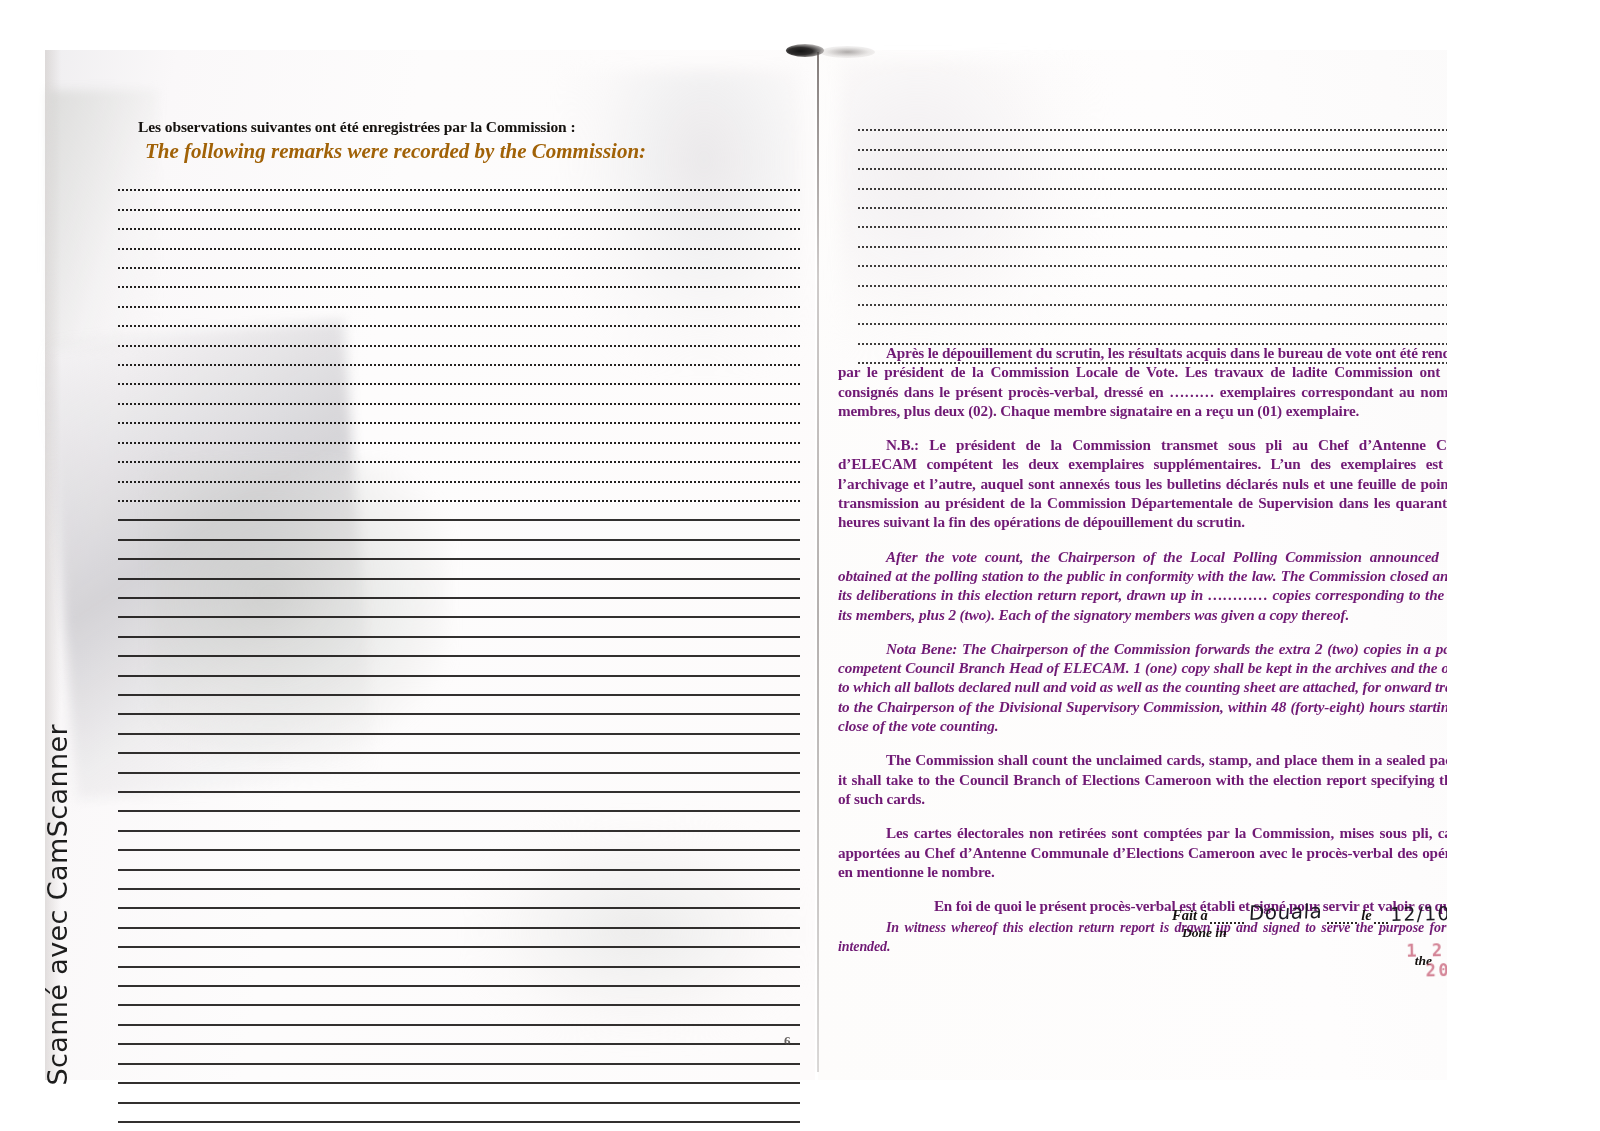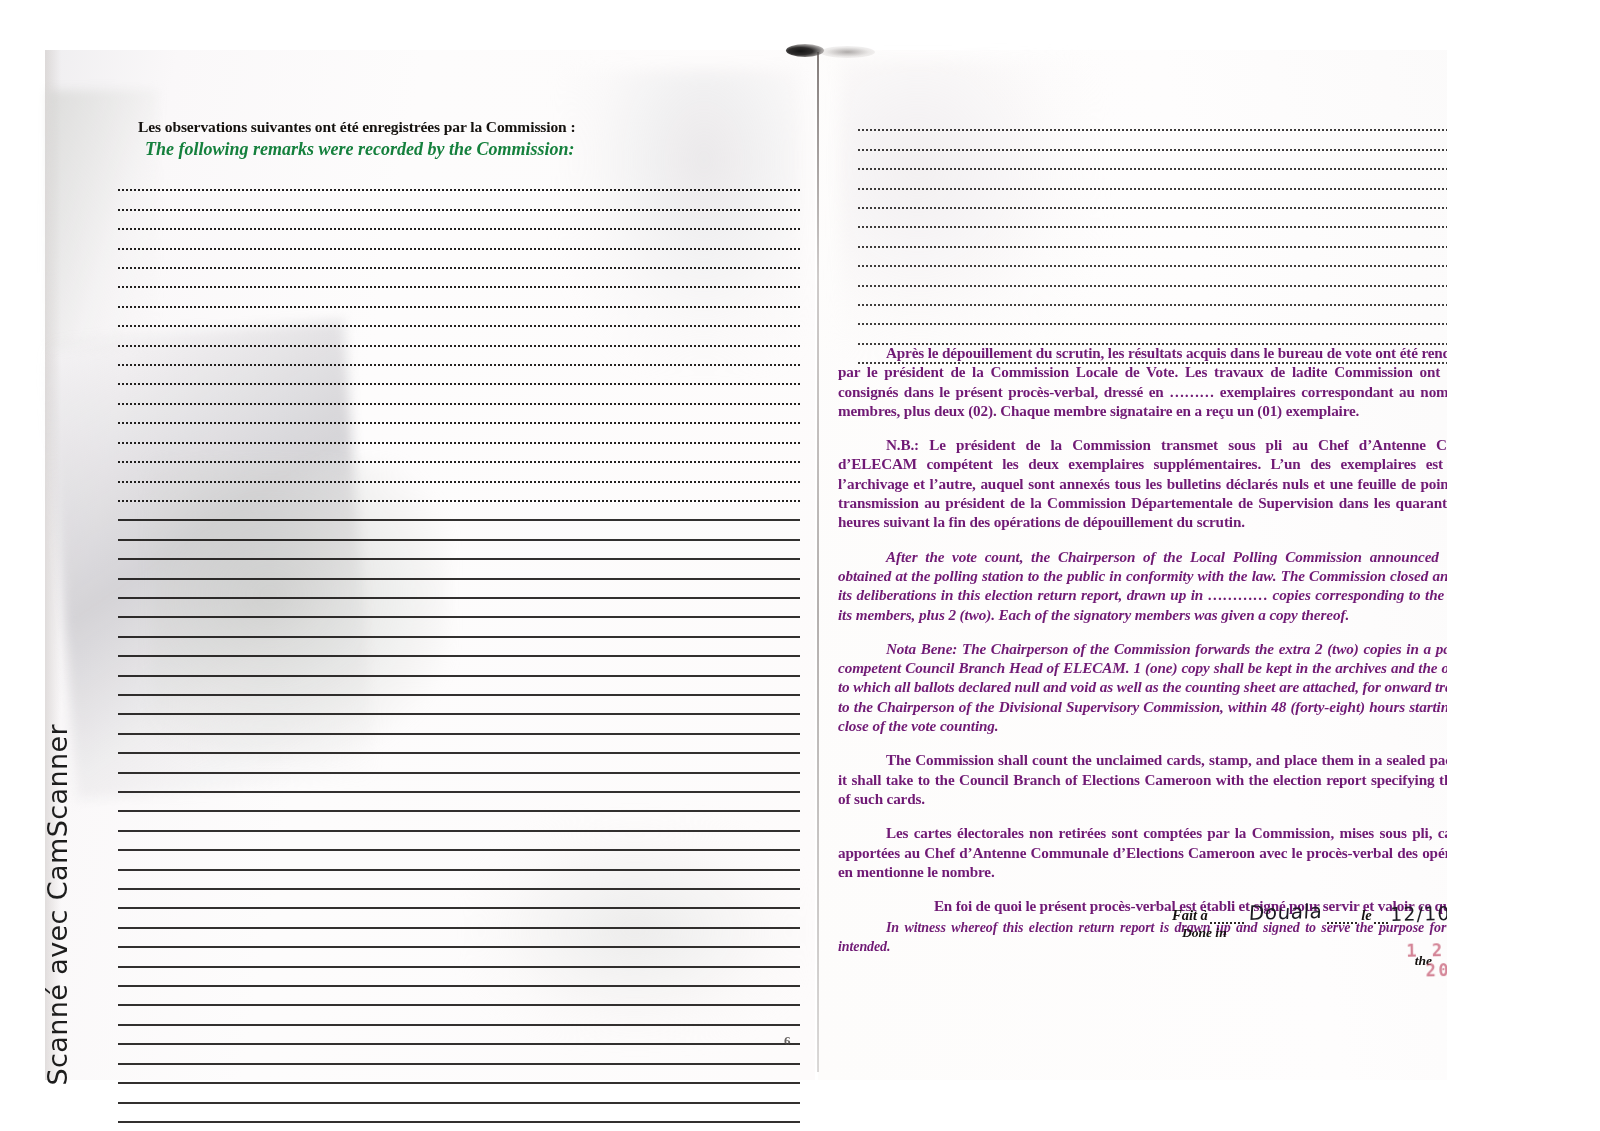--- a/index.html
+++ b/index.html
@@ -130,22 +130,22 @@
     font-weight: bold;
     font-size: 15.5px;
     color: #15120f;
     letter-spacing: -0.1px;
     white-space: nowrap;
   }
   .heading-en {
     font-family: "Liberation Serif", serif;
     font-weight: bold;
     font-style: italic;
-    font-size: 18px;
-    color: #15803d;
+    font-size: 21px;
+    color: #a16207;
     margin-top: 3px;
     margin-left: 7px;
     white-space: nowrap;
   }
 
   
   .rules {
     position: absolute;
   }
   .rule {

